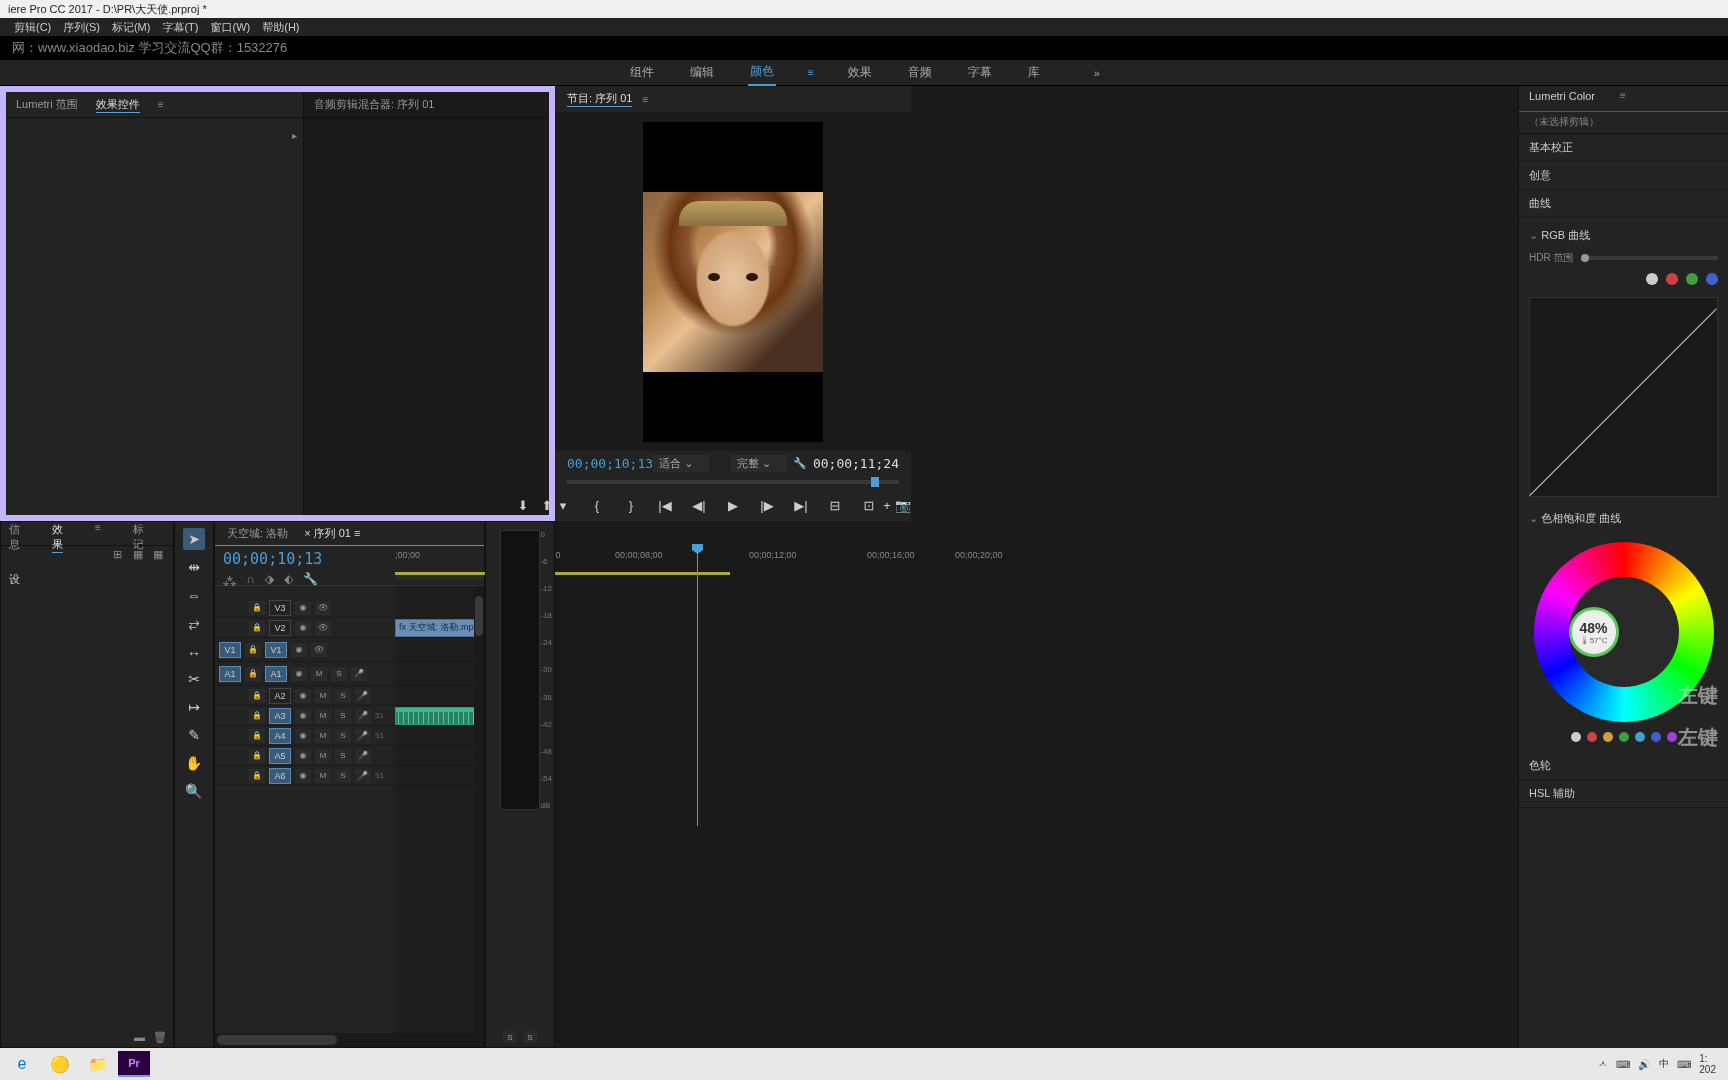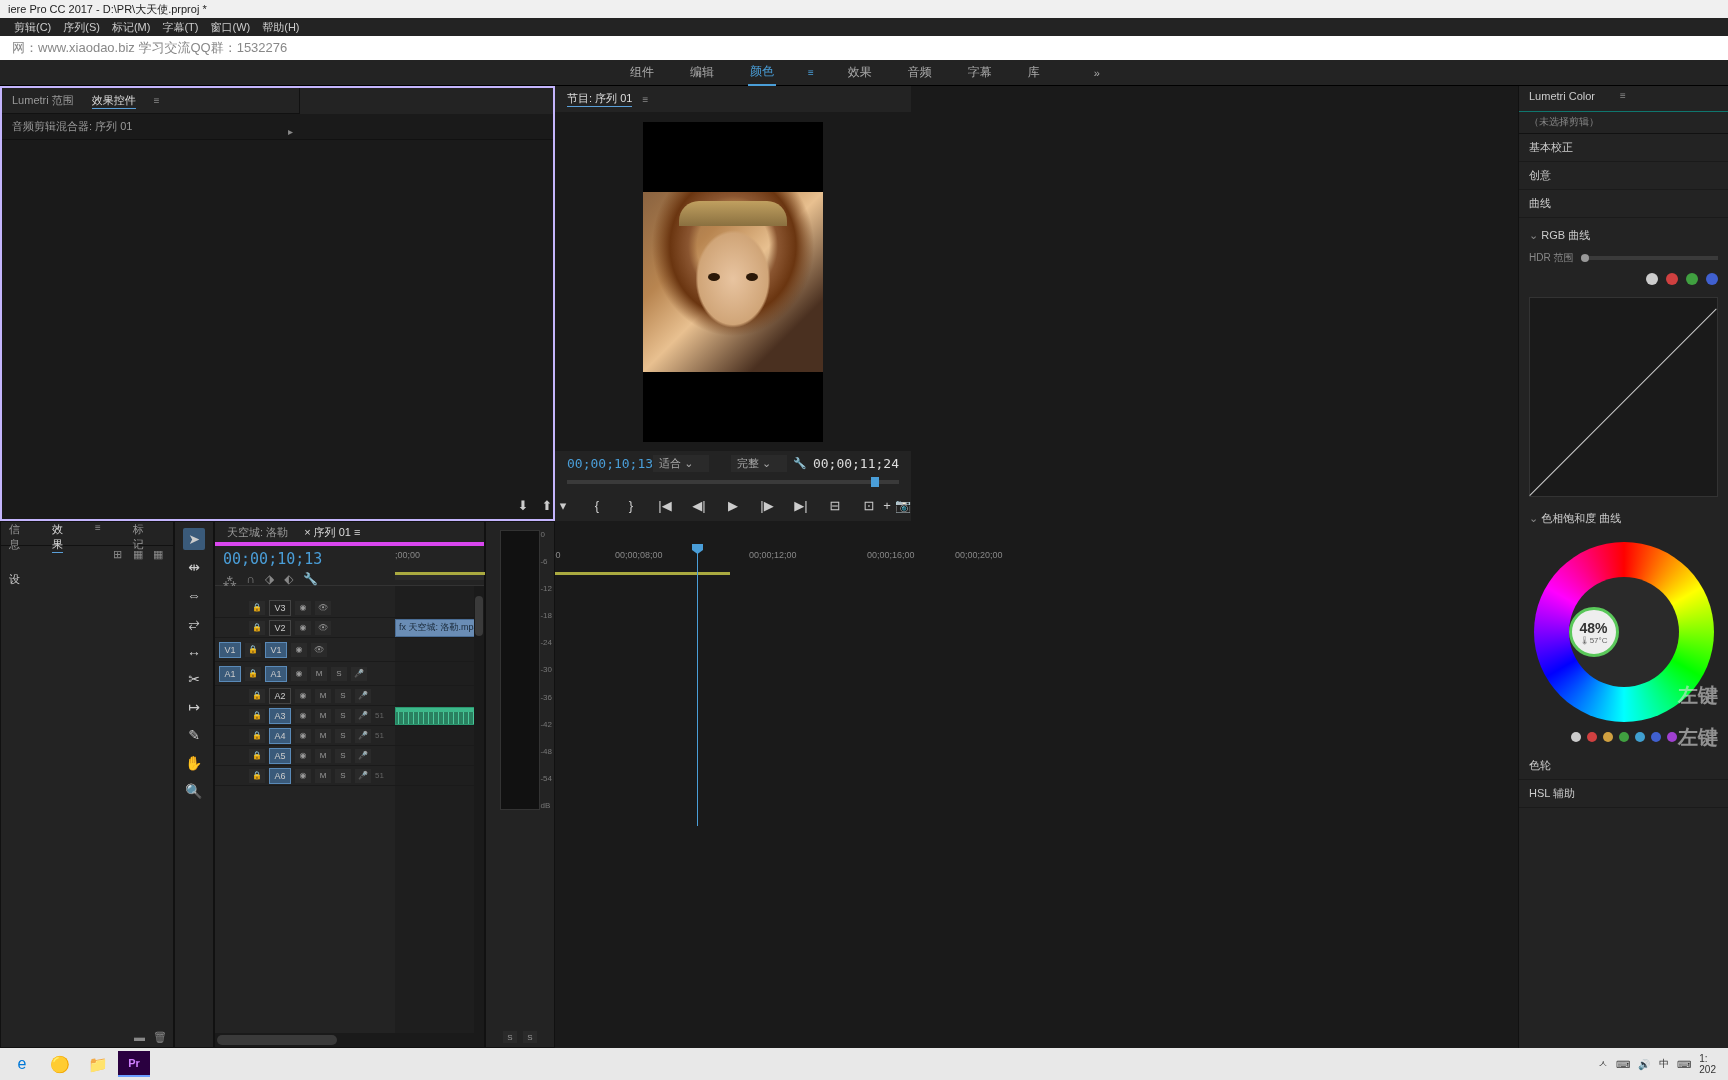--- a/index.html
+++ b/index.html
@@ -1,29 +1,29 @@
 <!DOCTYPE html>
 <html><head>
 <meta charset="utf-8">
 <style>
 *{margin:0;padding:0;box-sizing:border-box;font-family:"Microsoft YaHei",Arial,sans-serif;user-select:none}
 body{background:#1a1a1a;color:#b8b8b8;font-size:11px;width:1728px;height:1080px;overflow:hidden;position:relative}
 .titlebar{height:18px;background:#f0f0f0;color:#222;padding:2px 8px;font-size:11px;display:flex;align-items:center}
 .menubar{height:18px;background:#232323;display:flex;align-items:center;padding:0 8px;gap:0}
 .menubar span{padding:0 6px;cursor:pointer;font-size:11px;color:#ccc}
-.topbanner{height:24px;background:#ffffff;color:#888;display:flex;align-items:center;padding:0 12px;font-size:13px}
+.topbanner{height:24px;background:#000000;color:#888;display:flex;align-items:center;padding:0 12px;font-size:13px}
 .workspace-tabs{height:26px;background:#232323;display:flex;align-items:center;justify-content:center;gap:32px;border-bottom:1px solid #000}
 .ws-tab{color:#aaa;font-size:12px;cursor:pointer;padding:4px 2px}
 .ws-tab.active{color:#4a9ed8;border-bottom:2px solid #4a9ed8}
 .ws-more{color:#aaa;margin-left:20px}
 .main{display:flex;height:calc(1080px - 86px - 32px)}
 .left-col{width:555px;display:flex;flex-direction:column}
 .mid-col{flex:1;display:flex;flex-direction:row}
 .right-col{width:210px;background:#232323;border-left:1px solid #111;display:flex;flex-direction:column;overflow:hidden}
-.panel{background:#232323;border:2px solid #c4b5fd;display:flex;flex-direction:column}
+.panel{background:#232323;border:6px solid #c4b5fd;display:flex;flex-direction:row}
 .panel-tabs{height:26px;display:flex;align-items:center;padding:0 10px;gap:18px;border-bottom:1px solid #111}
 .ptab{color:#999;font-size:11px;cursor:pointer}
 .ptab.active{color:#ddd;border-bottom:1px solid #5a9fd8}
 .ptab-menu{color:#888;font-size:10px}
 .source-panel{height:435px;display:flex}
 .src-left{width:298px;border-right:1px solid #111;position:relative}
 .src-right{flex:1;background:#1a1a1a}
 .expand-btn{position:absolute;right:6px;top:38px;color:#888;font-size:10px}
 .program-panel{height:435px;background:#1a1a1a;display:flex;flex-direction:column}
 .prog-header{height:26px;display:flex;align-items:center;padding:0 12px;gap:10px;background:#232323}
@@ -53,21 +53,21 @@
 .proj-tabs .ptab{font-size:11px}
 .proj-body{flex:1;padding:6px;position:relative}
 .proj-icons{position:absolute;right:6px;top:2px;display:flex;gap:6px}
 .proj-icons span{width:14px;height:14px;color:#888;font-size:11px}
 .proj-item{padding:4px 2px;color:#ccc;font-size:11px;margin-top:16px}
 .proj-bottom{height:20px;display:flex;align-items:center;justify-content:flex-end;padding:0 6px;gap:8px}
 .tools{width:40px;background:#232323;border:1px solid #111;display:flex;flex-direction:column;align-items:center;padding:6px 0;gap:6px}
 .tool{width:22px;height:22px;display:flex;align-items:center;justify-content:center;color:#ccc;cursor:pointer;font-size:14px}
 .tool.active{background:#3a5a7a;border-radius:2px}
 .timeline{flex:1;background:#232323;border:1px solid #111;display:flex;flex-direction:column;position:relative}
-.tl-header{height:24px;display:flex;align-items:center;padding:0 12px;gap:16px;border-bottom:4px solid #d946ef}
+.tl-header{height:24px;display:flex;align-items:center;padding:0 12px;gap:16px;border-bottom:1px solid #d946ef}
 .tl-seqname{color:#999;font-size:11px}
 .tl-info{height:40px;display:flex;border-bottom:1px solid #333}
 .tl-left-head{width:180px;padding:4px 8px}
 .tl-tc{color:#4a9ed8;font-size:15px;font-family:monospace}
 .tl-icons{display:flex;gap:10px;margin-top:4px}
 .tl-icons span{color:#888;font-size:12px;cursor:pointer}
 .tl-ruler{flex:1;position:relative;padding-top:4px}
 .ruler-marks{height:20px;position:relative;color:#888;font-size:9px;font-family:monospace}
 .rmark{position:absolute;top:0}
 .ruler-bar{height:8px;background:#2a2a2a;position:relative;margin-top:2px}

